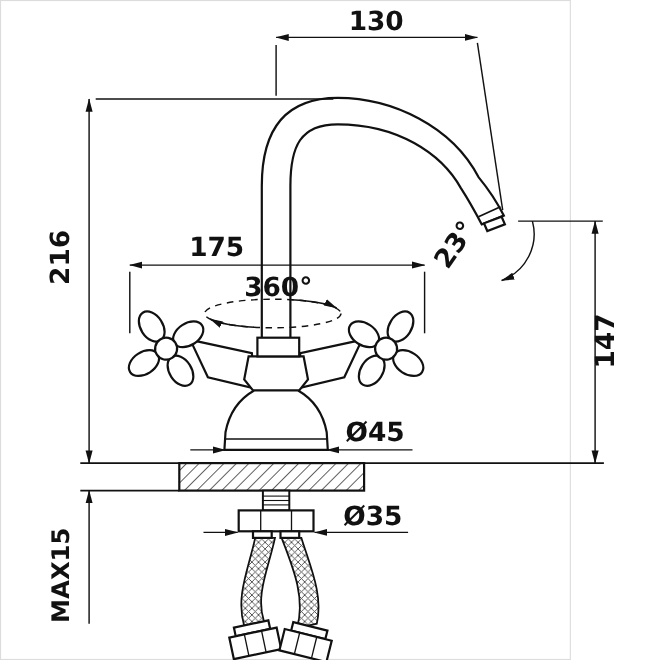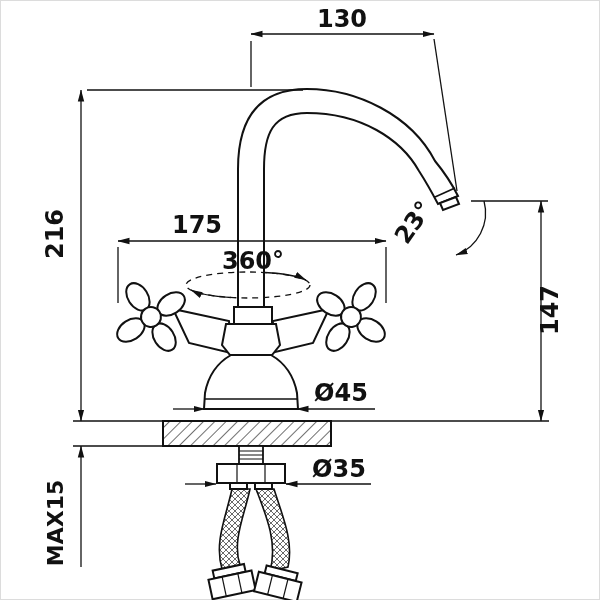--- a/index.html
+++ b/index.html
@@ -1,17 +1,17 @@
 <!DOCTYPE html>
 <html><head>
 <meta charset="utf-8">
 <style>
   html,body{margin:0;padding:0;background:#fff;}
   .frame{
-    width:600px;height:600px;box-sizing:border-box;
+    width:519px;height:600px;box-sizing:border-box;
     border:1px solid #dcdcdc;background:#ffffff;
     font-family:"DejaVu Sans", sans-serif;
   }
   svg{display:block;}
   text{
     font-family:"DejaVu Sans", sans-serif;
     font-weight:600;
     font-size:24px;
     fill:#111111;
   }

